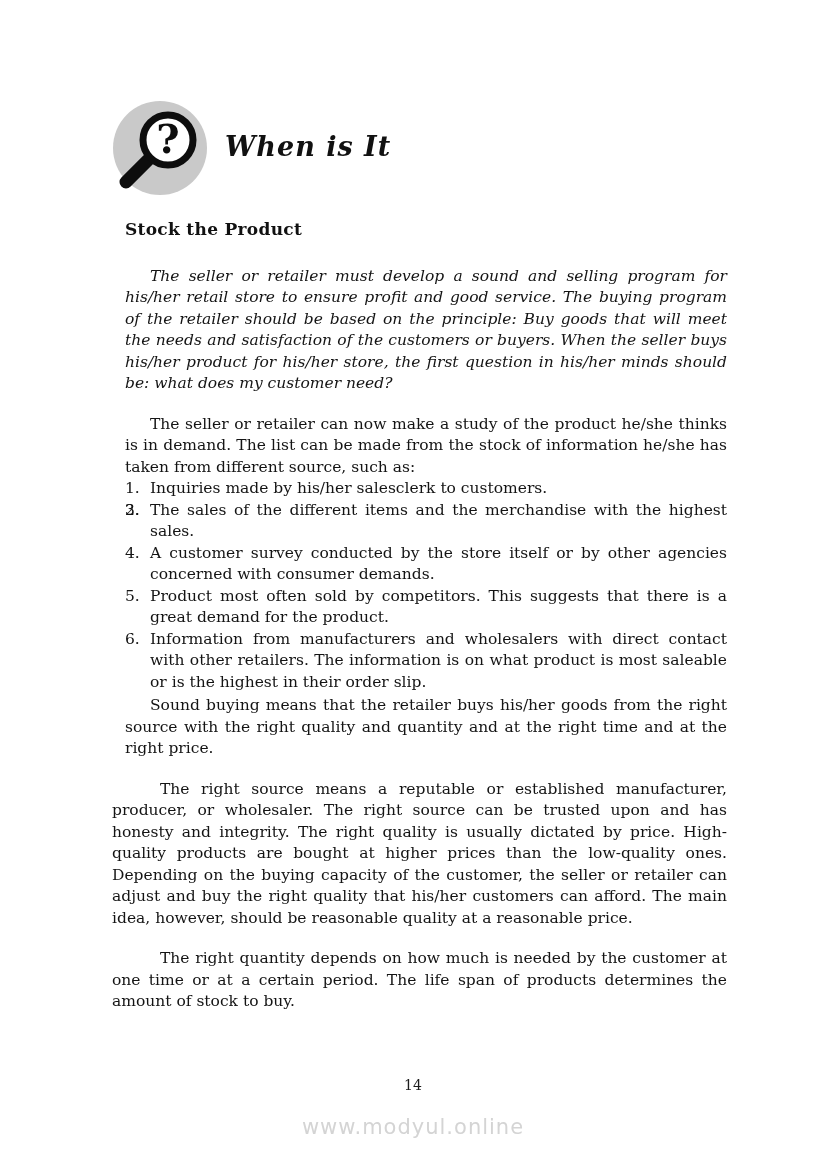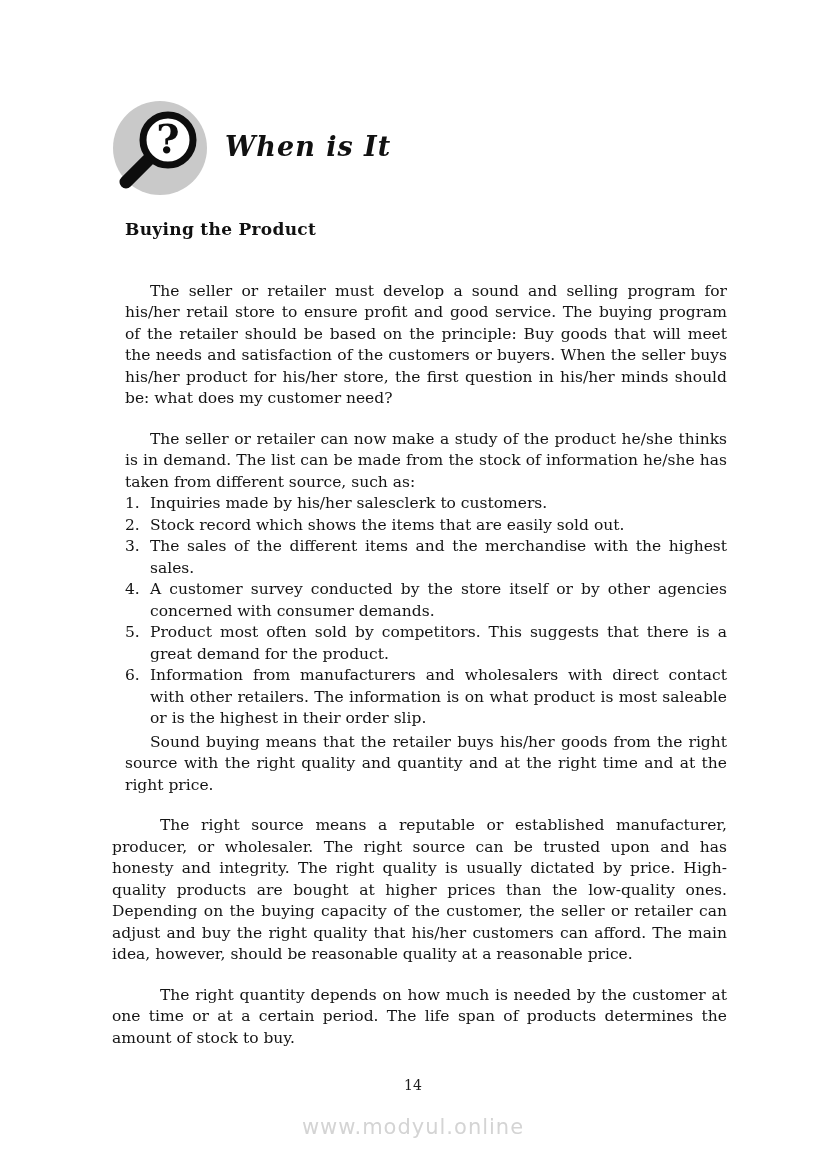--- a/index.html
+++ b/index.html
@@ -47,21 +47,21 @@
     color:#111111;
   }
   p.indent {
     margin-left:25px;
     text-indent:25px;
   }
   p.wide {
     margin-left:12px;
     text-indent:48px;
   }
-  .mt-lg { margin-top:40px; }
+  .mt-lg { margin-top:25px;font-style:italic; }
   .mt-md { margin-top:19px; }
   .mt-sm { margin-top:2px; }
   ol.sources {
     list-style:none;
     margin-left:25px;
   }
   ol.sources li {
     position:relative;
     padding-left:25px;
     text-align:justify;
@@ -103,34 +103,33 @@
       <circle cx="48" cy="48" r="47" fill="#c9c9c9"></circle>
       <line x1="36" y1="60" x2="14" y2="82" stroke-width="13" stroke-linecap="round" stroke="#0d0d0d"></line>
       <circle cx="56" cy="40" r="25" stroke-width="7" fill="#ffffff" stroke="#0d0d0d"></circle>
       <text x="56" y="53" text-anchor="middle" font-size="40" font-weight="bold" font-family="DejaVu Serif, serif" fill="#0d0d0d">?</text>
     </svg>
   </div>
 
   <h1 class="title">When is It</h1>
 
   <div class="content">
-    <h2 class="section-heading">Buying the Product</h2>
+    <h2 class="section-heading">Stock the Product</h2>
 
     <p class="indent mt-lg">The seller or retailer must develop a sound and selling program for his/her retail store to ensure profit and good service. The buying program of the retailer should be based on the principle: Buy goods that will meet the needs and satisfaction of the customers or buyers. When the seller buys his/her product for his/her store, the first question in his/her minds should be: what does my customer need?</p>
 
     <p class="indent mt-md">The seller or retailer can now make a study of the product he/she thinks is in demand. The list can be made from the stock of information he/she has taken from different source, such as:</p>
 
     <ol class="sources">
       <li>
         <span class="num">1.</span>
         <span>Inquiries made by his/her salesclerk to customers.</span>
       </li>
       <li>
         <span class="num">2.</span>
-        <span>Stock record which shows the items that are easily sold out.</span>
       </li>
       <li>
         <span class="num">3.</span>
         <span>The sales of the different items and the merchandise with the highest sales.</span>
       </li>
       <li>
         <span class="num">4.</span>
         <span>A customer survey conducted by the store itself or by other agencies concerned with consumer demands.</span>
       </li>
       <li>

